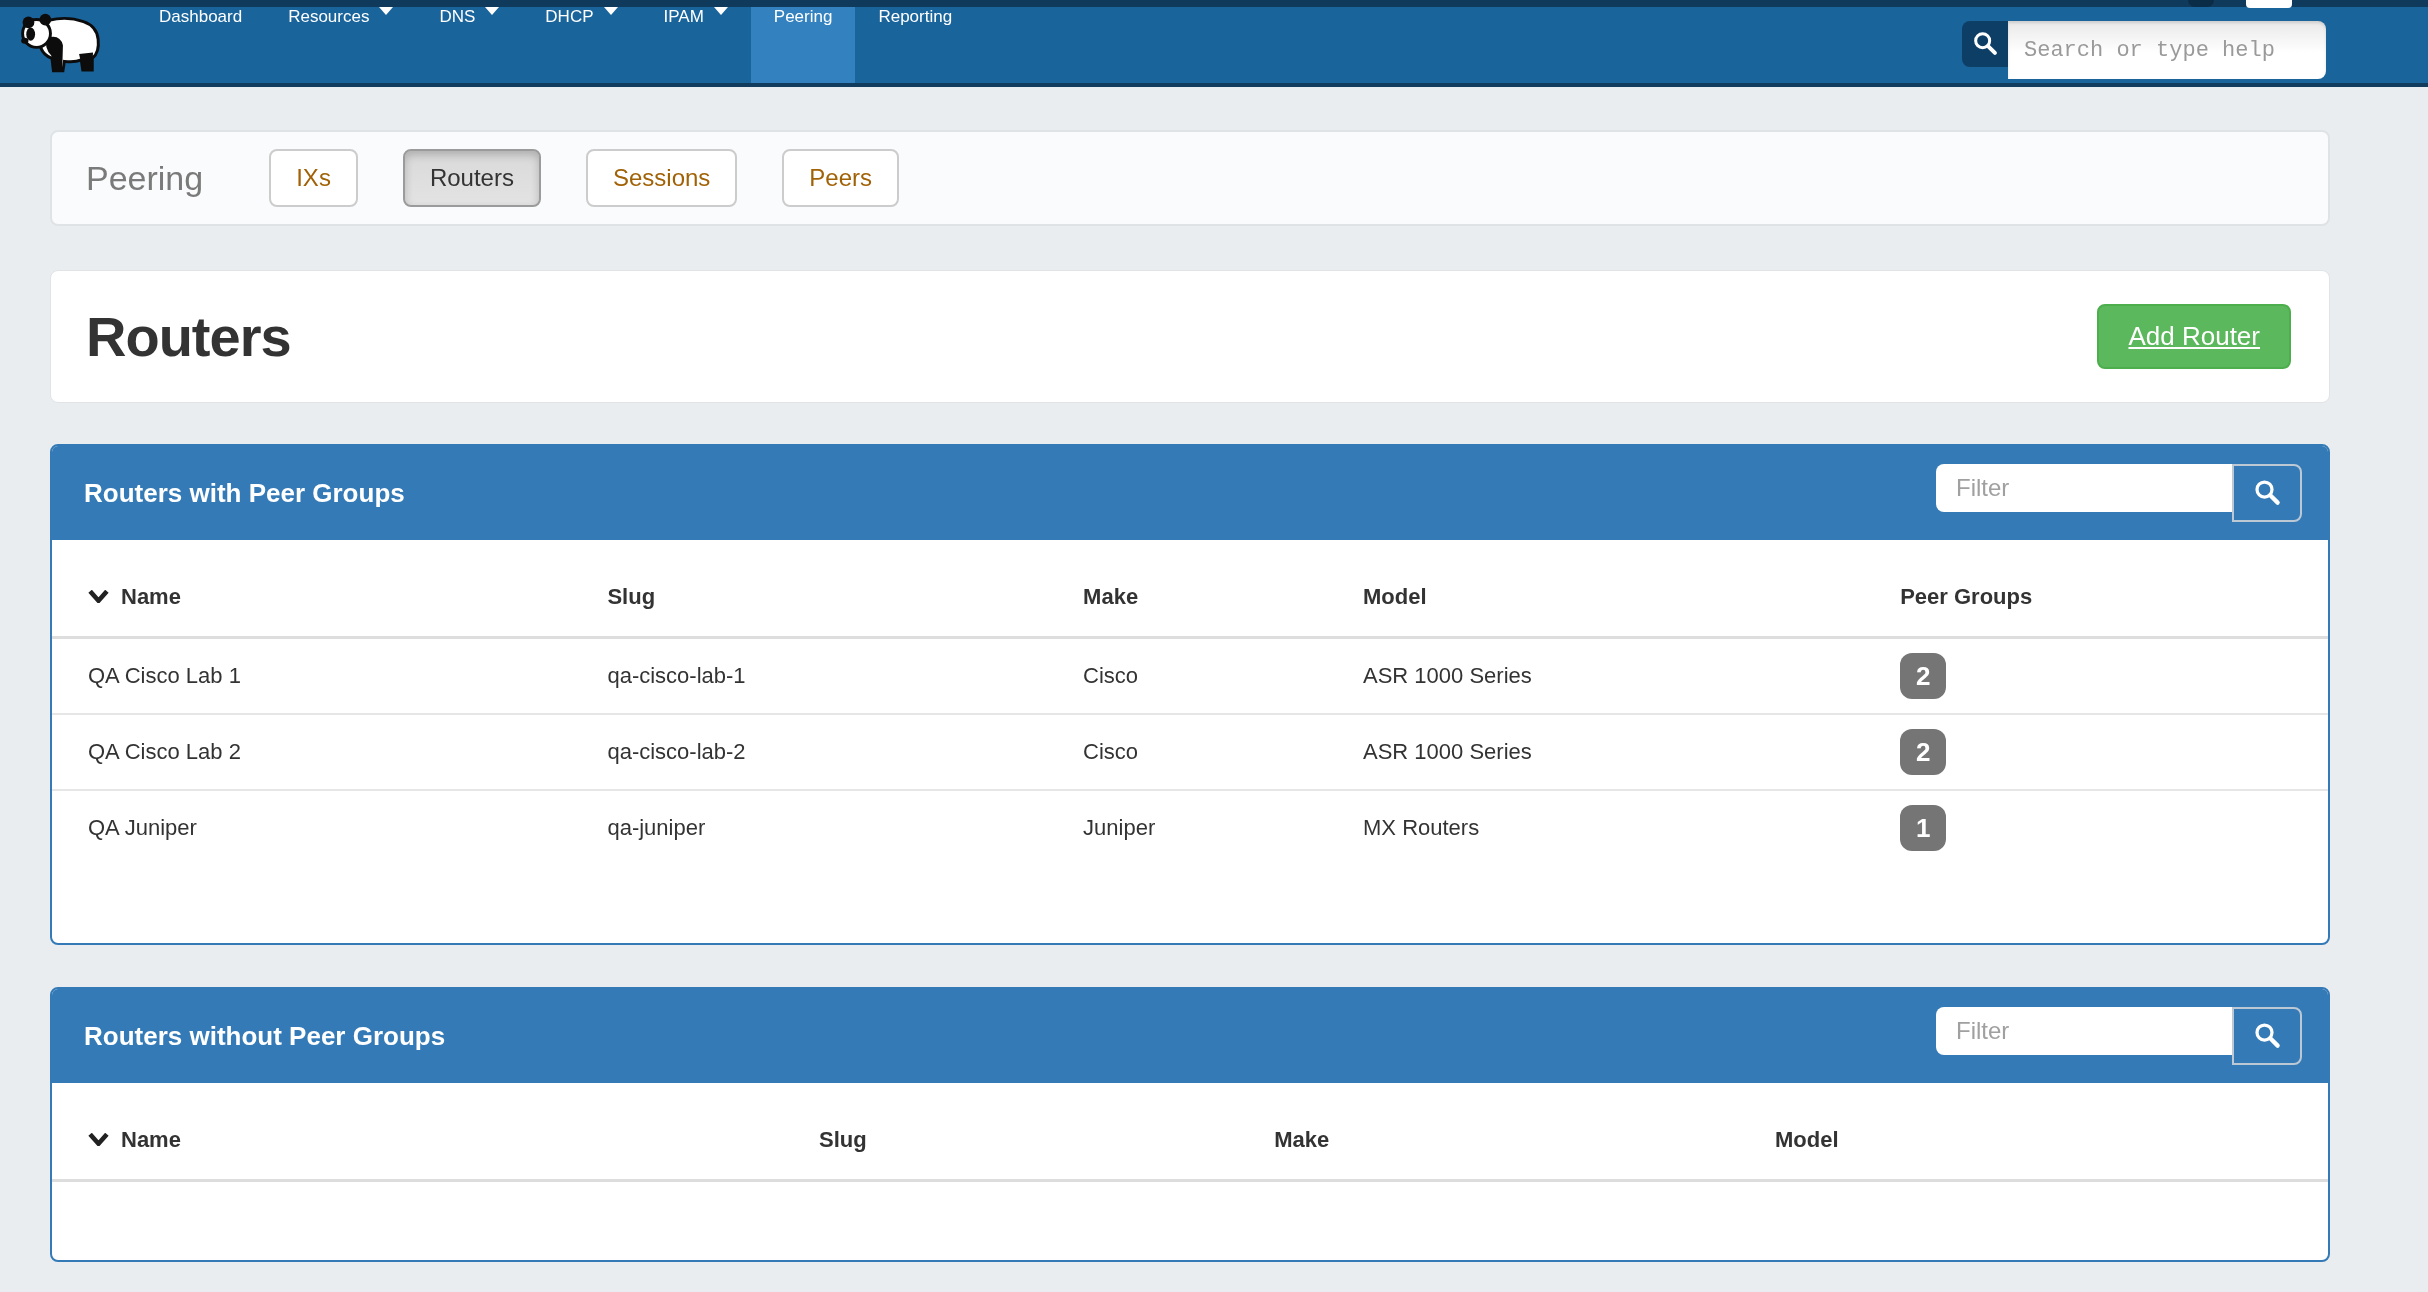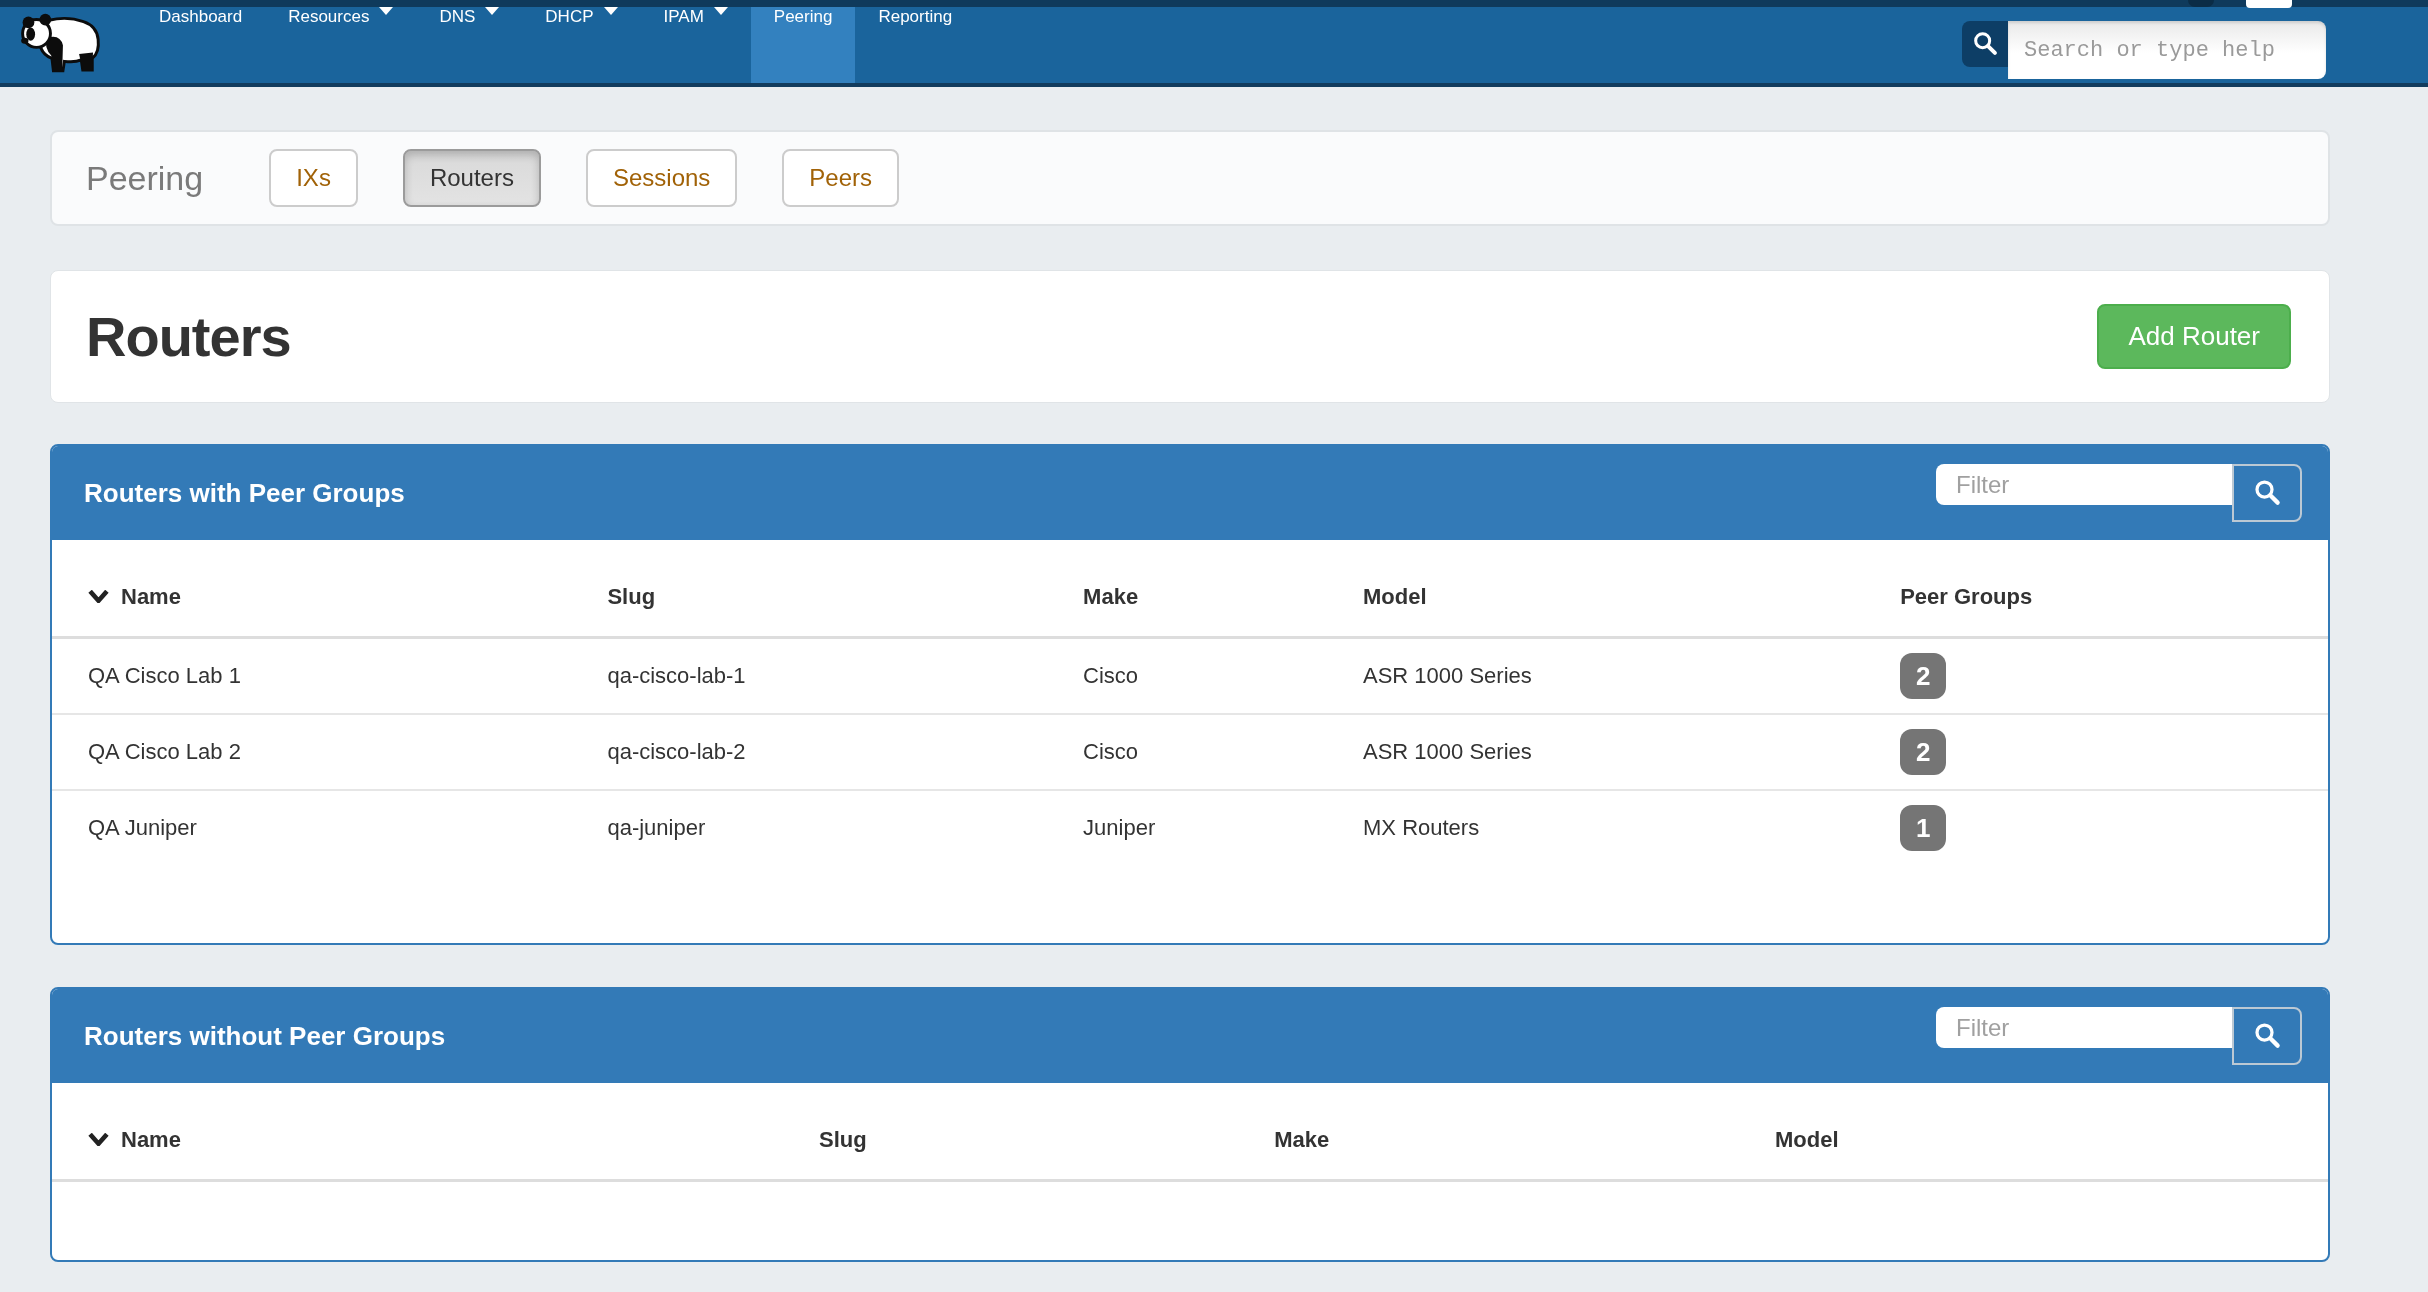--- a/index.html
+++ b/index.html
@@ -64,38 +64,38 @@
   
   .page-card {
     margin:44px 0 0 50px; width:2280px; height:133px;
     background:#fff; border:1px solid #e0e4e7; border-radius:8px;
     display:flex; align-items:center; justify-content:space-between;
     padding:0 38px 0 35px;
   }
   .page-title { font-size:56px; font-weight:600; color:#333; letter-spacing:-1px; }
   .add-btn {
     background:#5cb85c; border:2px solid #4cae4c; color:#fff;
-    font-size:26px; padding:15px 29px; border-radius:8px; cursor:pointer; font-family:inherit;
+    font-size:26px; padding:15px 29px; border-radius:8px; cursor:pointer; font-family:inherit;text-decoration:underline;
   }
 
   
   .panel {
     margin:41px 0 0 50px; width:2280px;
     border:2px solid #337ab7; border-radius:8px; background:#fff; overflow:hidden;
   }
   .panel.second { margin-top:42px; }
   .panel-header {
     height:94px; background:#337ab7;
     display:flex; align-items:center; justify-content:space-between;
     padding:0 26px 0 32px;
   }
   .panel-title { color:#fff; font-size:26px; font-weight:bold; }
   .filter-group { display:flex; height:58px; }
   .filter-input {
-    width:296px; height:41px; border:none; outline:none;
+    width:296px; height:48px; border:none; outline:none;
     border-radius:8px 0 0 8px; padding:0 20px; font-size:24px;
     font-family:inherit; color:#555; background:#fff;
   }
   .filter-input::placeholder { color:#a0a0a0; }
   .filter-btn {
     width:70px; height:58px; background:#337ab7; border:2px solid #bcc9d4;
     border-radius:0 8px 8px 0; cursor:pointer;
     display:flex; align-items:center; justify-content:center;
   }
 

